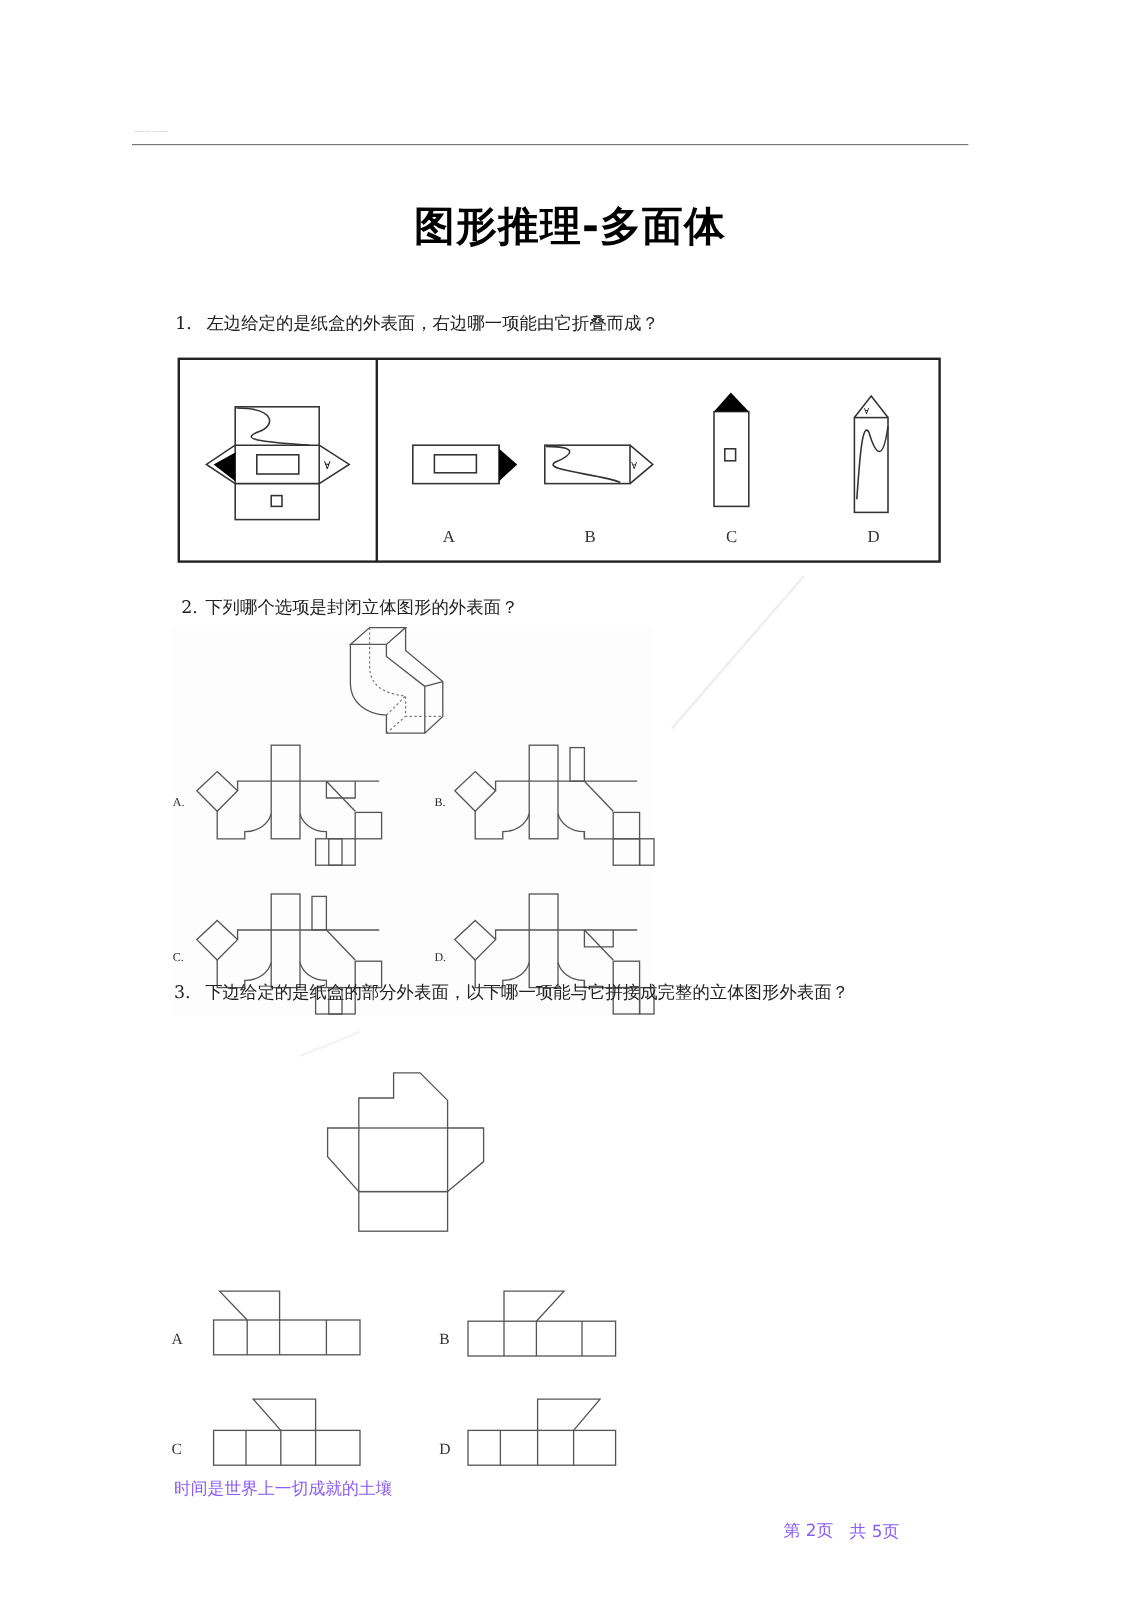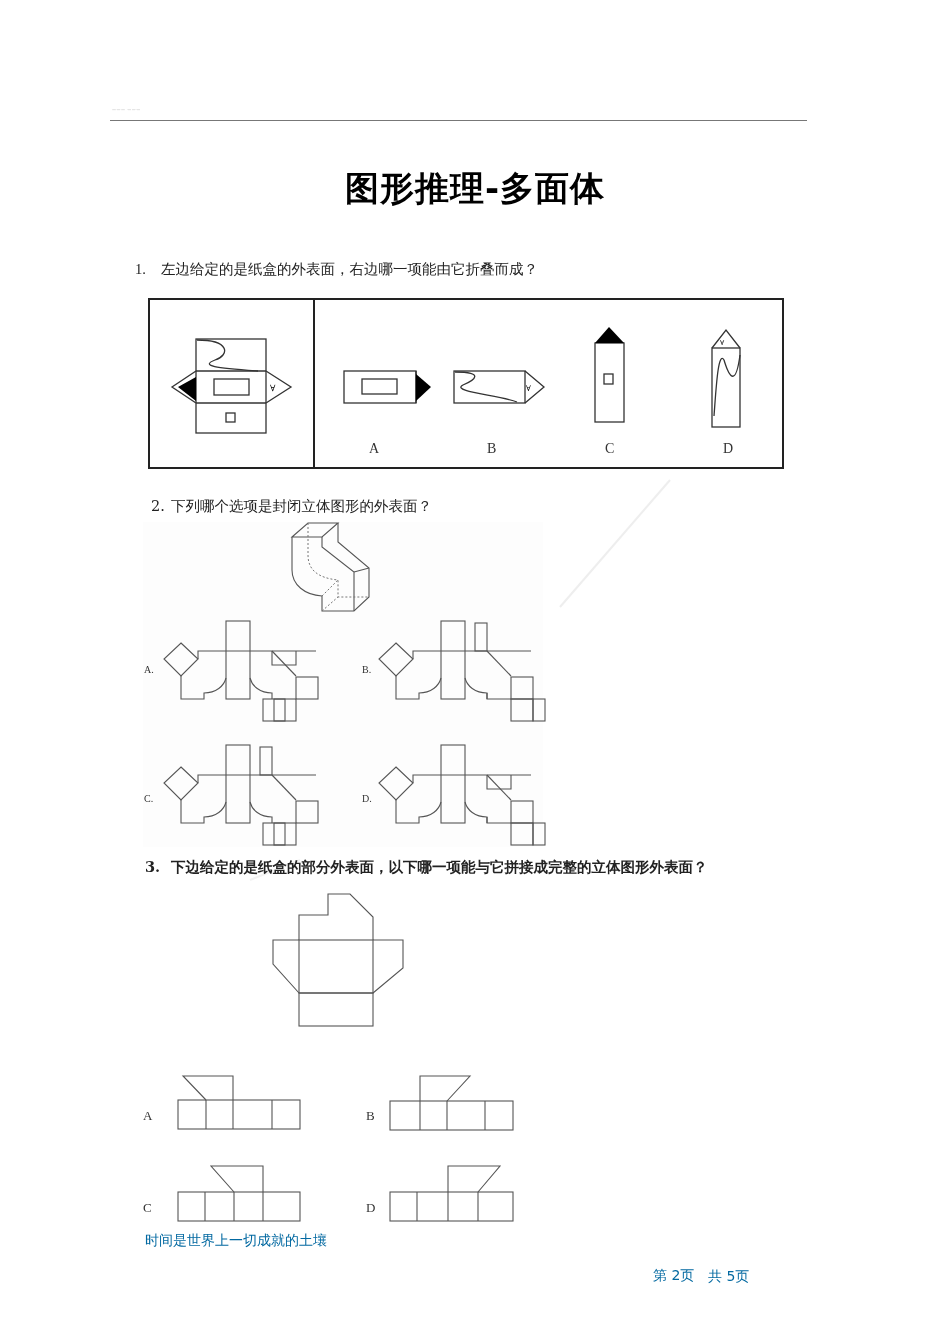--- a/index.html
+++ b/index.html
@@ -7,33 +7,33 @@
          font-family: "DejaVu Serif", "Liberation Serif", serif; color: #222; }
   .abs { position: absolute; }
   .header-rule { left: 110px; top: 120px; width: 697px; height: 0; border-top: 1.5px solid #777; }
   .header-tiny { left: 112px; top: 107px; font-size: 4px; color: #999; letter-spacing: 0.5px; font-family: "DejaVu Sans", sans-serif; }
   .title { left: 0; width: 950px; top: 166px; text-align: center; font-size: 34px; font-weight: bold;
            font-family: "DejaVu Sans", "Liberation Sans", sans-serif; color: #000; letter-spacing: 1px; }
   .q { font-size: 14.5px; color: #222; white-space: nowrap; }
   .q .num { display: inline-block; width: 26px; }
   .opt-label { font-size: 14px; color: #333; font-family: "Liberation Serif", serif; }
   .small-label { font-size: 10px; color: #333; font-family: "Liberation Serif", serif; }
-  .footer { font-size: 14px; color: #0369a1; font-family: "DejaVu Sans", "Liberation Sans", sans-serif; }
+  .footer { font-size: 14px; color: #8b5cf6; font-family: "DejaVu Sans", "Liberation Sans", sans-serif; }
   svg { position: absolute; overflow: visible; }
   .line { stroke: #333; fill: none; stroke-width: 1.3; }
   .thin { stroke: #555; fill: none; stroke-width: 1.1; }
 </style>
 </head>
 <body>
 
 <div class="abs header-tiny">——— ———</div>
 <div class="abs header-rule"></div>
 <div class="abs title">图形推理-多面体</div>
 
-<div class="abs q" style="left:135px; top:260px;font-family:Liberation Serif, serif;">
+<div class="abs q" style="left:146px; top:260px;">
   <span class="num">1.</span><span>左边给定的是纸盒的外表面，右边哪一项能由它折叠而成？</span>
 </div>
 
 <svg style="left:0;top:0;" width="950" height="1344">
 
   <rect x="149" y="299" width="634" height="169" fill="none" stroke="#222" stroke-width="2"></rect>
   <line x1="314" y1="299" x2="314" y2="468" stroke="#222" stroke-width="2"></line>
 
   <g class="line">
     <rect x="196" y="339" width="70" height="94"></rect>
@@ -158,21 +158,21 @@
       <rect x="162" y="78" width="12" height="22"></rect>
     </g>
   </g>
 </svg>
 
 <div class="abs small-label" style="left:144px; top:664px;">A.</div>
 <div class="abs small-label" style="left:362px; top:664px;">B.</div>
 <div class="abs small-label" style="left:144px; top:793px;">C.</div>
 <div class="abs small-label" style="left:362px; top:793px;">D.</div>
 
-<div class="abs q" style="left:145px; top:858px;font-weight:bold;">
+<div class="abs q" style="left:145px; top:818px;">
   <span class="num">3.</span><span>下边给定的是纸盒的部分外表面，以下哪一项能与它拼接成完整的立体图形外表面？</span>
 </div>
 
 <svg style="left:0;top:0;" width="950" height="1344">
   <g class="thin">
     <path d="M299 940 L299 915 L328 915 L328 894 L350 894 L373 917 L373 940"></path>
     <rect x="299" y="940" width="74" height="53"></rect>
     <rect x="299" y="993" width="74" height="33"></rect>
     <path d="M299 940 L273 940 L273 964 L299 993"></path>
     <path d="M373 940 L403 940 L403 968 L373 993"></path>

